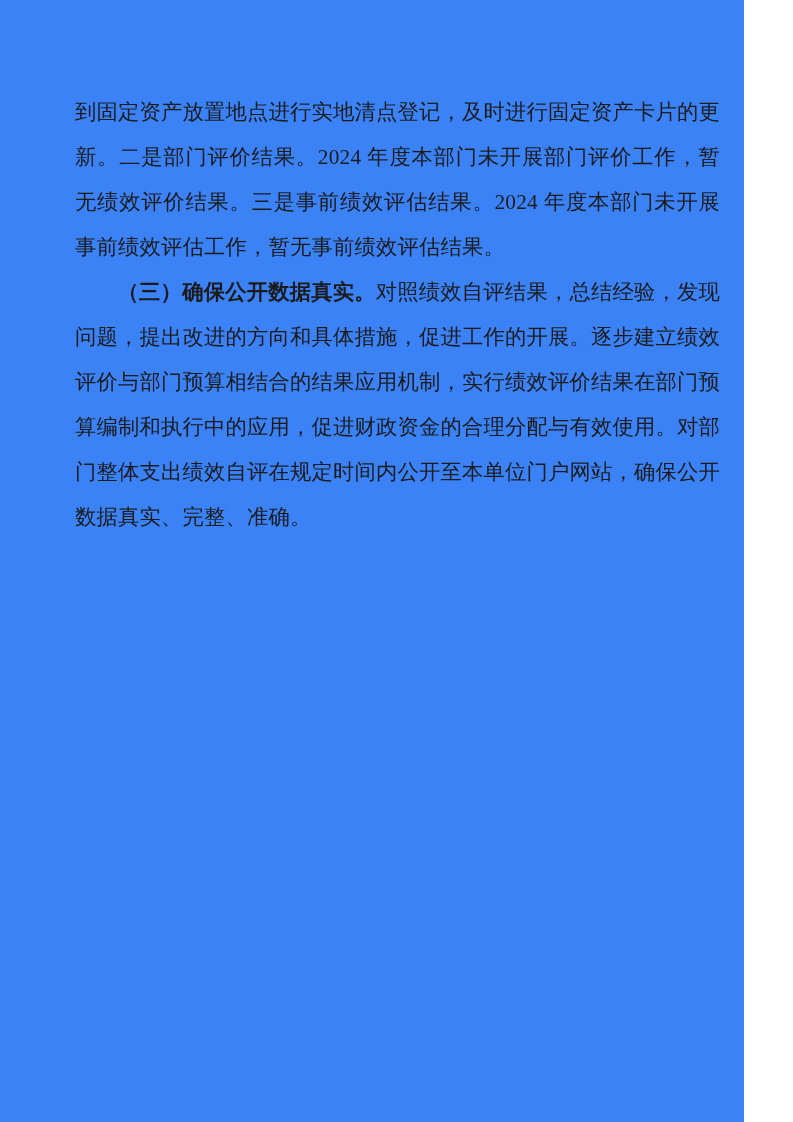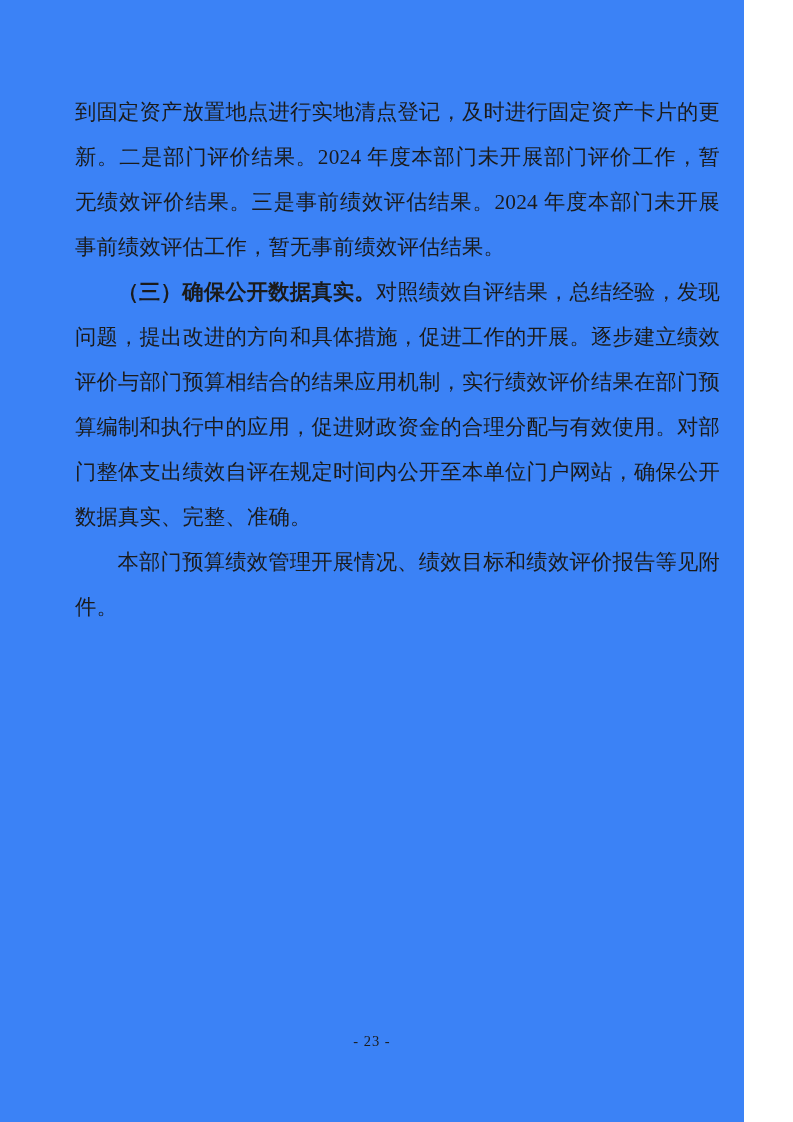--- a/index.html
+++ b/index.html
@@ -53,19 +53,17 @@
 <body>
 
 <div class="page">
 
   <div class="body-text">
 
     <p><span>到固定资产放置地点进行实地清点登记，及时进行固定资产卡片的更新。二是部门评价结果。2024 年度本部门未开展部门评价工作，暂无绩效评价结果。三是事前绩效评估结果。2024 年度本部门未开展事前绩效评估工作，暂无事前绩效评估结果。</span></p>
 
     <p class="para-indent"><span class="bold-lead">（三）确保公开数据真实。</span><span>对照绩效自评结果，总结经验，发现问题，提出改进的方向和具体措施，促进工作的开展。逐步建立绩效评价与部门预算相结合的结果应用机制，实行绩效评价结果在部门预算编制和执行中的应用，促进财政资金的合理分配与有效使用。对部门整体支出绩效自评在规定时间内公开至本单位门户网站，确保公开数据真实、完整、准确。</span></p>
 
-    <p class="para-indent"><span>本部门预算绩效管理开展情况、绩效目标和绩效评价报告等见附件。</span></p>
 
   </div>
 
-  <div class="footer">- 23 -</div>
 
 </div>
 
 </body></html>

